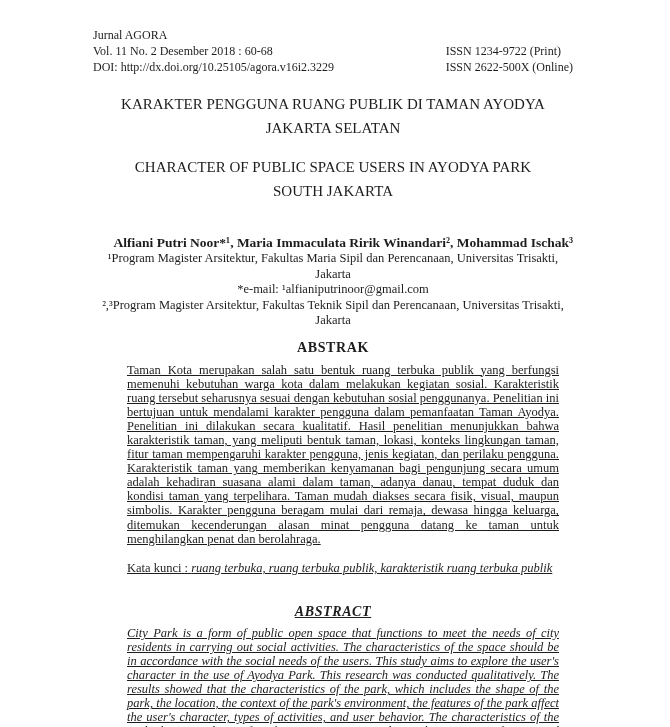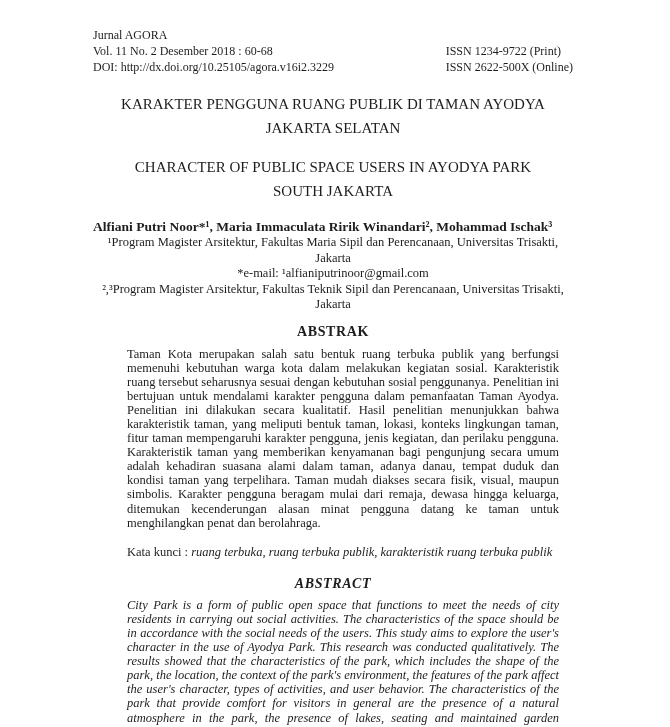--- a/index.html
+++ b/index.html
@@ -36,52 +36,53 @@
     font-size: 15px;
     line-height: 24px;
     font-weight: normal;
     margin: 11px;
     padding: 0 10px;
   }
   .title-id { margin-top: 17px; }
   .title-en { margin-top: 15px; }
   
   .authors {
-    text-align: left;
+    text-align: right;
     font-size: 13.5px;
     line-height: 16px;
     font-weight: bold;
-    margin: 16px 0 0 0;
+    margin: 32px 0 0 0;
   }
   .affiliations p {
     text-align: center;
     font-size: 12.5px;
     line-height: 15.5px;
     margin: 0;
   }
   
   .abstrak-heading, .abstract-heading {
     text-align: center;
     font-size: 14px;
     line-height: 17px;
     font-weight: bold;
     margin: 10px 0 0 0;
     letter-spacing: 0.6px;
   }
-  .abstract-heading { font-style: italic; margin-top: 16px; }
+  .abstract-heading { font-style: italic; margin-top: 28px; text-decoration: underline; }
   
   .abstract-block {
     margin-left: 34px;
     margin-right: 14px;
   }
   .abstract-block p {
     margin: 0;
     font-size: 12.5px;
     line-height: 14.1px;
     text-align: justify;
+    text-decoration: underline;
   }
   .abstrak-body { margin-top: 7px !important; }
   .abstract-body { margin-top: 6px !important; font-style: italic; }
   .kata-kunci { margin-top: 15px !important; text-align: center; }
   .kata-kunci .terms { font-style: italic; }
 </style>
 </head>
 <body>
 
 <div class="page">

